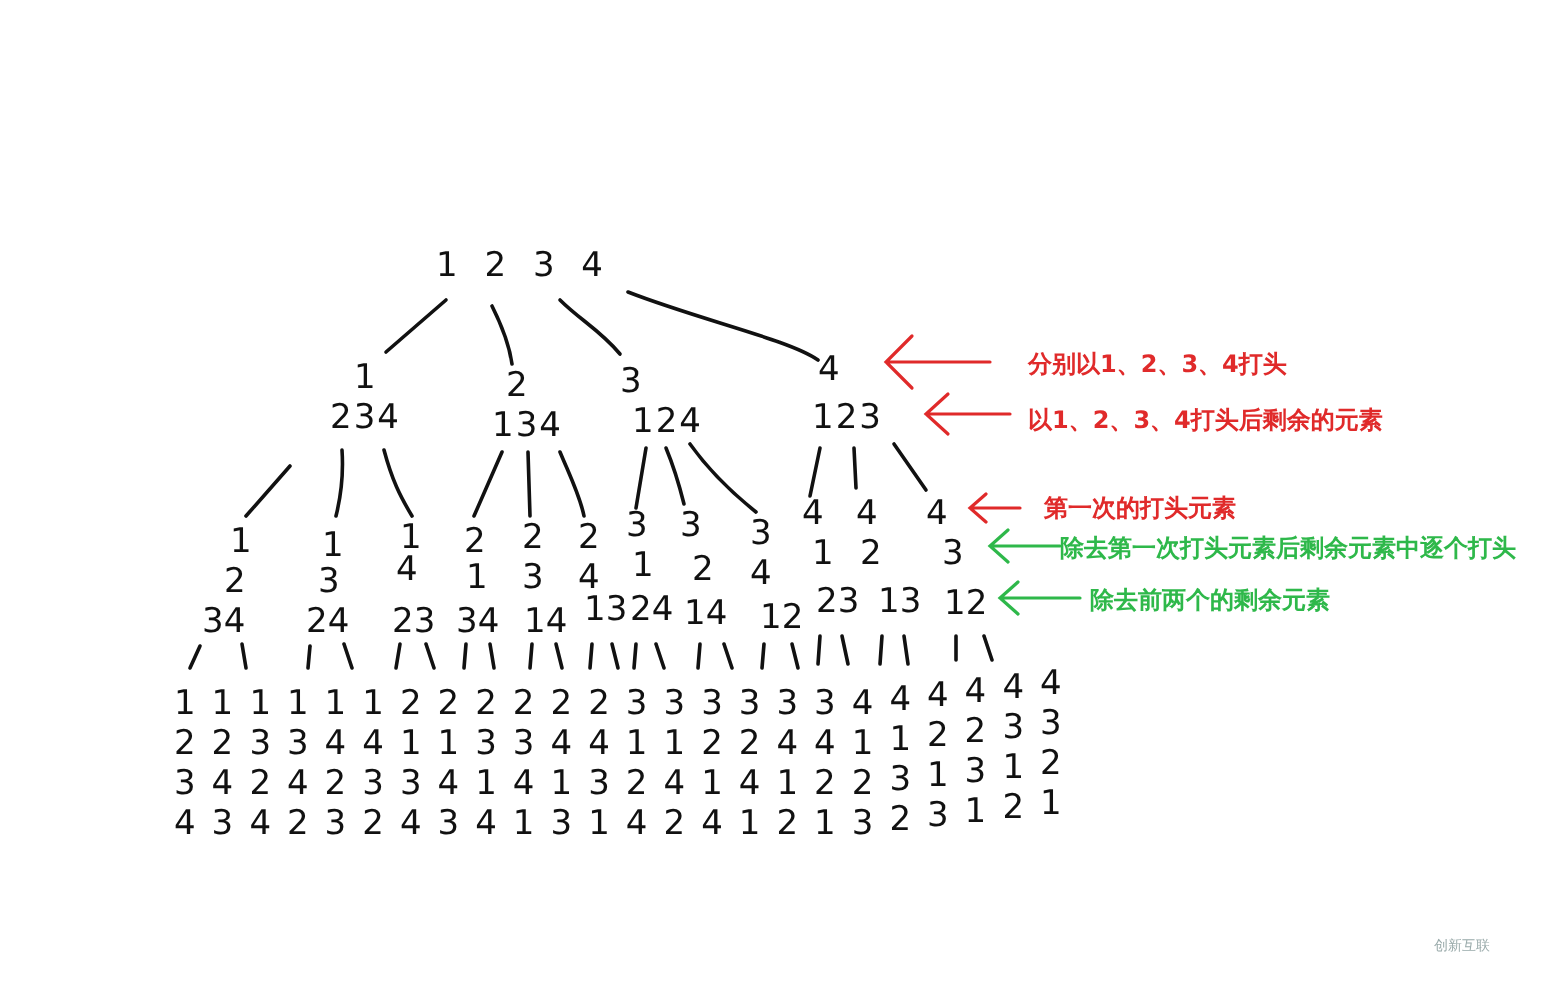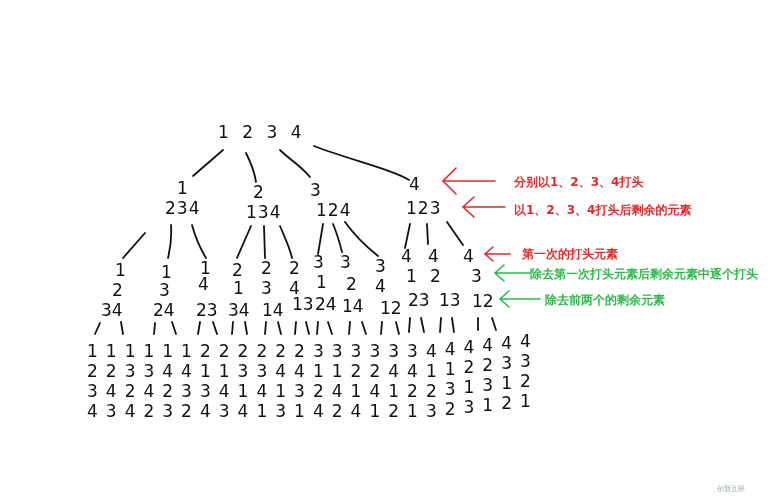--- a/index.html
+++ b/index.html
@@ -3,21 +3,21 @@
   <meta charset="utf-8">
   <style>
     html, body { margin: 0; padding: 0; background: #ffffff; }
     body { width: 773px; height: 500px; position: relative; overflow: hidden;
            font-family: "DejaVu Sans", sans-serif; }
     #canvas { position: absolute; left: 0; top: 0; width: 773px; height: 500px; }
     .hw { font-family: "DejaVu Sans", sans-serif; font-size: 17px; fill: #111; }
     .ann { font-family: "DejaVu Sans", sans-serif; font-size: 12px; font-weight: bold; }
     .edge { stroke: #111; stroke-width: 1.8; fill: none; stroke-linecap: round; }
     .arrow { stroke-width: 1.6; fill: none; stroke-linecap: round; }
-    .wm { position: absolute; right: 28px; bottom: 6px; font-size: 7px; color: #9aa; text-align: right; }
+    .wm { position: absolute; right: 28px; bottom: 22px; font-size: 7px; color: #9aa; text-align: right; }
   </style>
 </head>
 <body>
 
 <svg id="canvas" viewBox="0 0 773 500" xmlns="http://www.w3.org/2000/svg">
 
   <text class="hw" x="218" y="138" letter-spacing="4">1 2 3 4</text>
 
   <g>
     <path class="edge" d="M223 150 L193 176"></path>

